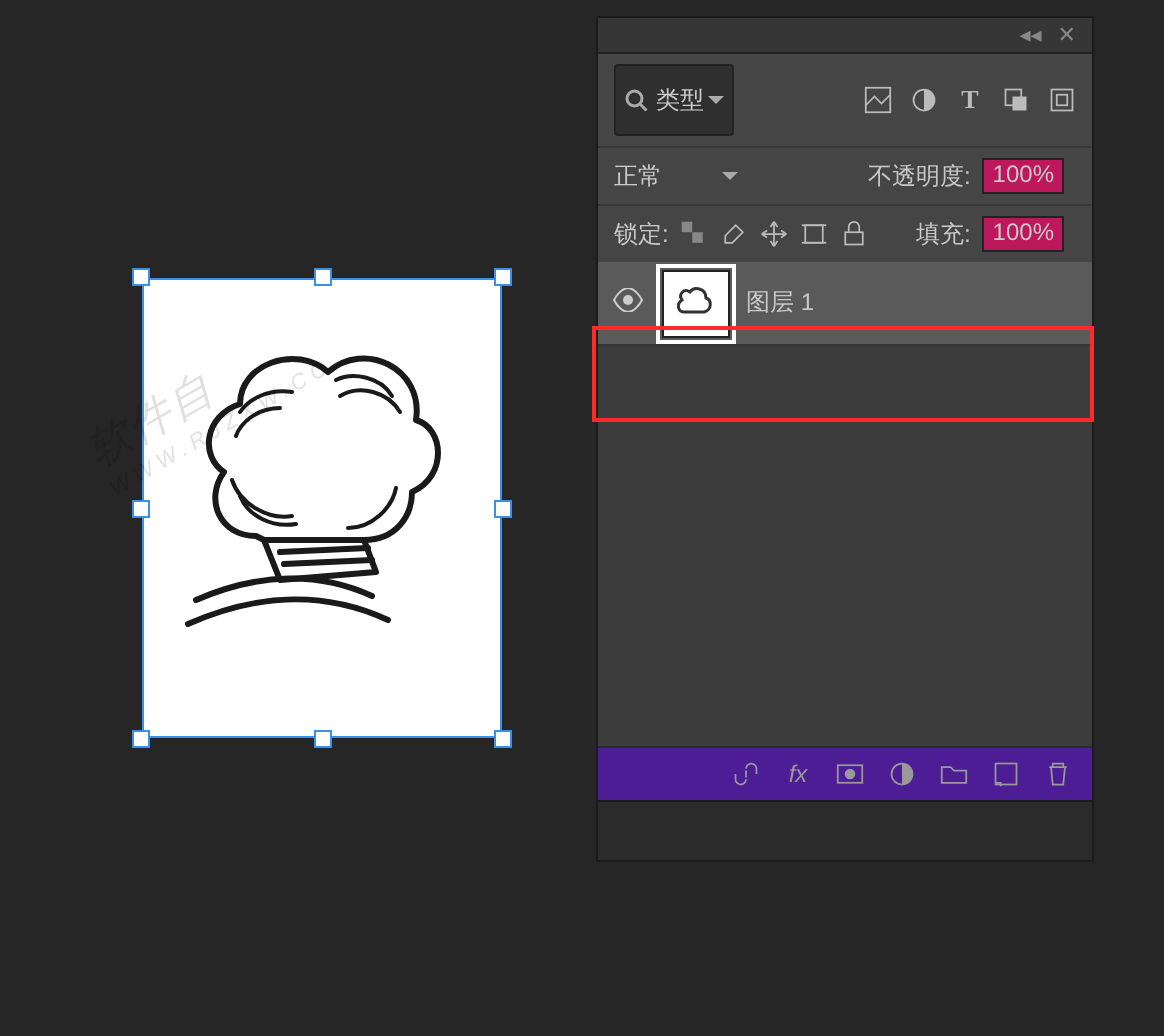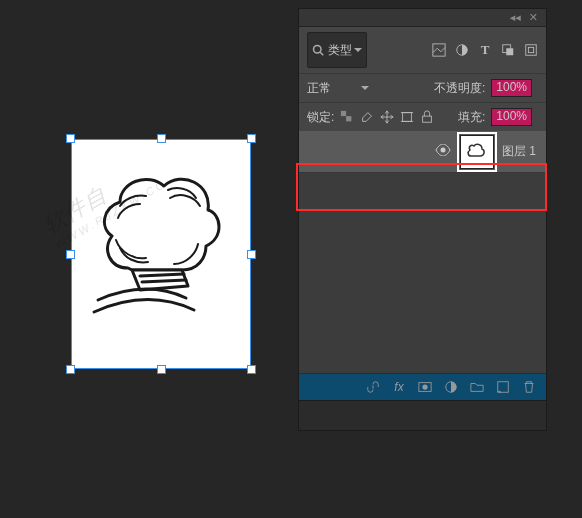--- a/index.html
+++ b/index.html
@@ -19,28 +19,28 @@
 .panel-row.noborder{border-bottom:none}
 .search{display:flex;align-items:center;background:#2f2f2f;border:1px solid #222;padding:1px 4px;border-radius:2px;height:36px;}
 .search svg{width:12px;height:12px;stroke:#aaa;fill:none;stroke-width:2}
 .dd{display:inline-flex;align-items:center;gap:2px;color:#ccc}
 .dd .arrow{width:0;height:0;border-left:4px solid transparent;border-right:4px solid transparent;border-top:4px solid #aaa}
 .icon-row{display:flex;gap:9px;align-items:center;margin-left:auto}
 .ico{width:14px;height:14px;display:flex;align-items:center;justify-content:center;color:#bbb}
 .ico svg{width:14px;height:14px;fill:currentColor}
 .layers{background:#454545}
 .layer{display:flex;align-items:center;height:42px;border-bottom:1px solid #363636;gap:8px;padding-right:10px;padding-left:6px;}
-.layer.active{background:#5a5a5a;justify-content:flex-end;}
+.layer.active{background:#5a5a5a;}
 .hl{position:absolute;border:2px solid #ff2a2a;pointer-events:none}
 .eye{width:18px;text-align:center;color:#ccc;font-size:13px;}
 .thumb{width:34px;height:34px;background:#fff;border:1px solid #222;display:flex;align-items:center;justify-content:center}
 .thumb.sel{outline:2px solid #fff;outline-offset:1px}
 .lock{margin-left:auto;color:#bbb}
 .layers-gap{height:200px;background:#3c3c3c}
-.footer{display:flex;align-items:center;justify-content:flex-end;gap:12px;padding:6px 10px;border-top:1px solid #2b2b2b;background:#0c4a6e}
+.footer{display:flex;align-items:center;justify-content:flex-end;gap:12px;padding:6px 10px;border-top:1px solid #2b2b2b;background:#4c1d95}
 .footer .ico{color:#999}
 .stubbar{height:30px;background:#2b2b2b;border-top:1px solid #1b1b1b}
 .hat-svg{width:140px;height:165px;}
 .pct-box{display:inline-flex;background:#be185d;border:1px solid #222;padding:0 4px;height:18px}
 </style>
 </head>
 <body>
 
 <div class="canvas-area">
   <div class="page">

